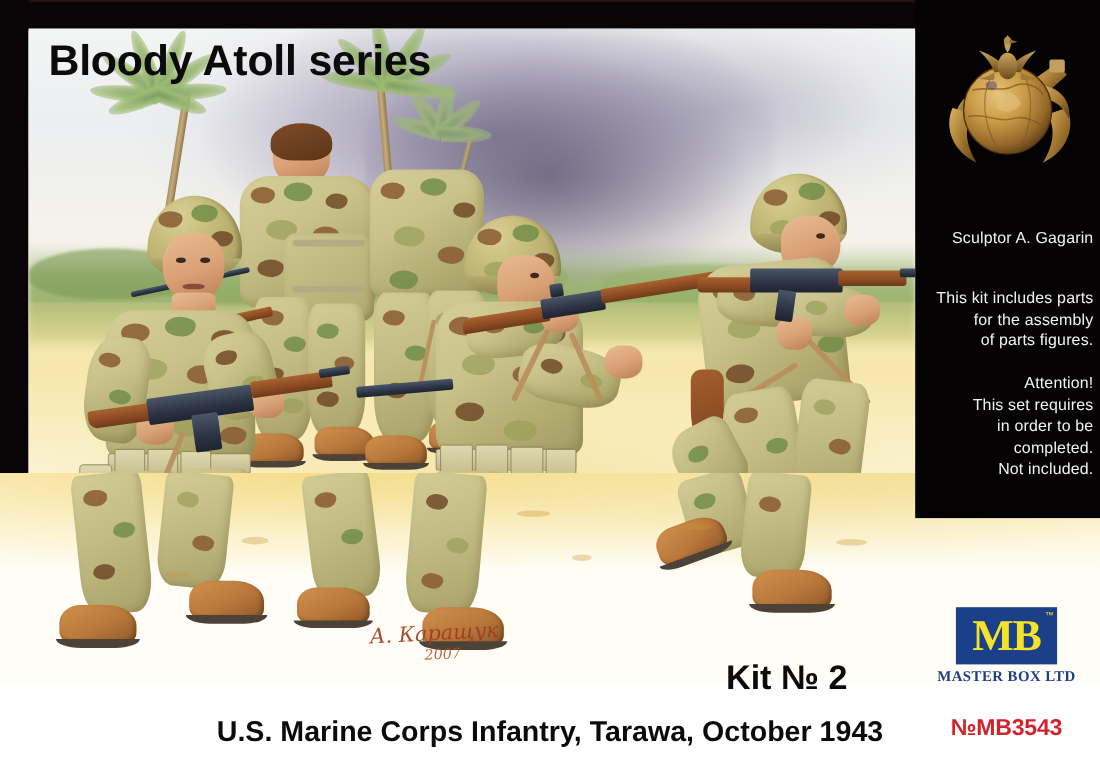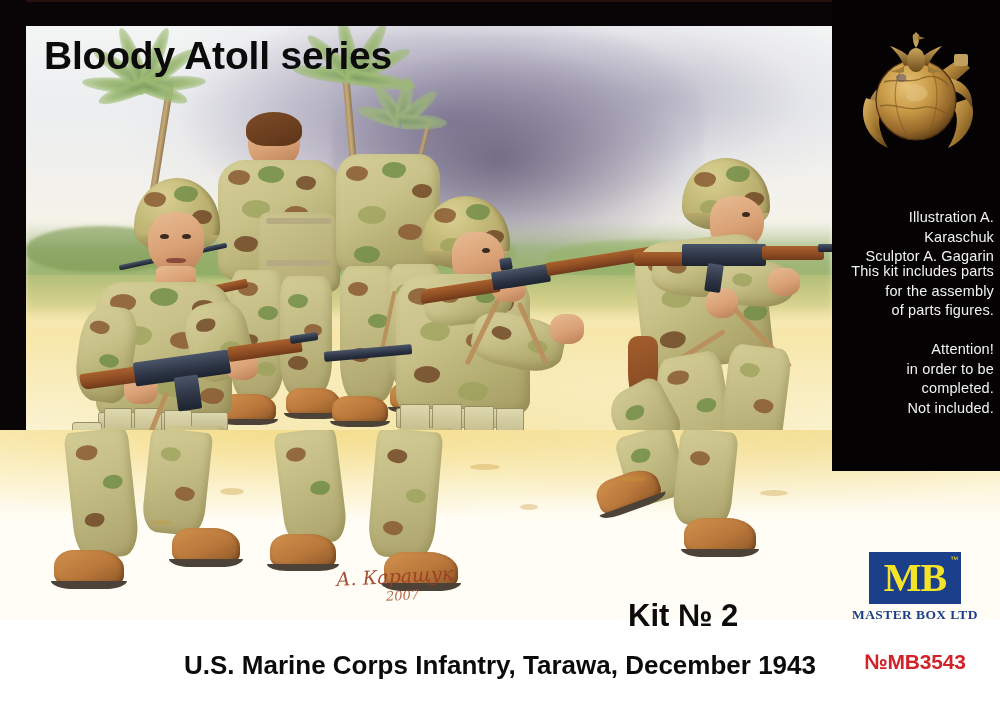--- a/index.html
+++ b/index.html
@@ -215,21 +215,21 @@
     color: #f2f2f2;
     text-align: right;
     font-size: 14.5px;
     line-height: 19.5px;
     letter-spacing: 0.15px;
   }
   .side-credits { top: 208px; }
   .side-parts   { top: 262px; }
   .side-attn    { top: 340px; }
   .kit-no {
-    position: absolute; left: 628px; top: 598px;
+    position: absolute; left: 660px; top: 598px;
     font-size: 31px; font-weight: 600; color: #0b0b0b;
     white-space: nowrap;
   }
   .subtitle {
     position: absolute; left: 0; top: 650px; width: 1000px;
     text-align: center;
     font-size: 26px; font-weight: 600; color: #0b0b0b;
   }
   .signature {
     position: absolute; left: 336px; top: 565px;
@@ -700,42 +700,42 @@
       <circle cx="68" cy="17" r="3.4" fill="#b08f4e"></circle>
       <path d="M70 16 L77 18 L70 20 Z" fill="#8d6c2e"></path>
       <path d="M56 46 C50 50 44 52 38 50 C46 52 52 54 56 52 Z" fill="#9d7a38"></path>
       <path d="M80 46 C86 50 92 52 98 50 C90 52 84 54 80 52 Z" fill="#9d7a38"></path>
     </svg>
   </div>
 
   <div class="title">Bloody Atoll series</div>
 
   <div class="side-text side-credits">
-    <div>Illustration A. Karaschuk</div>
     <div>Sculptor A. Gagarin</div>
   </div>
 
   <div class="side-text side-parts">
     <div>This kit includes parts</div>
     <div>for the assembly</div>
     <div>of parts figures.</div>
   </div>
 
   <div class="side-text side-attn">
     <div>Attention!</div>
+    <div>This set requires</div>
     <div>in order to be</div>
     <div>completed.</div>
     <div>Not included.</div>
   </div>
 
   <div class="signature">А. Каращук</div>
   <div class="sig-year">2007</div>
 
   <div class="kit-no">Kit № 2</div>
-  <div class="subtitle">U.S. Marine Corps Infantry, Tarawa, December 1943</div>
+  <div class="subtitle">U.S. Marine Corps Infantry, Tarawa, October 1943</div>
 
   <div class="mb-logo-box">
     <span class="mb-letters">MB</span>
     <span class="mb-tm">™</span>
   </div>
   <div class="mb-sub">MASTER BOX LTD</div>
   <div class="mb-code">№MB3543</div>
 
 </div>
 

